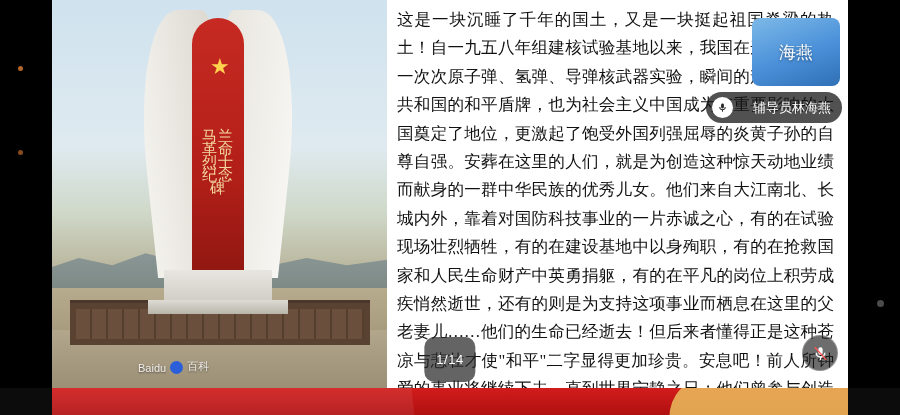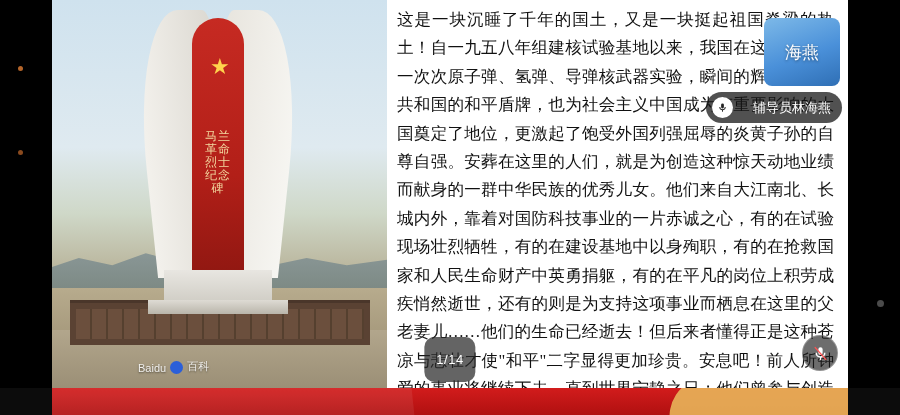--- a/index.html
+++ b/index.html
@@ -32,22 +32,22 @@
       background:linear-gradient(90deg,#f3f1ec,#dcd9d2);
       border-radius:60% 10% 0 0;transform:skewX(6deg);}
   .mon-wing-r{position:absolute;left:160px;top:10px;width:80px;height:268px;
       background:linear-gradient(90deg,#e8e5de,#f6f5f1);
       border-radius:10% 60% 0 0;transform:skewX(-6deg);}
   .mon-red{position:absolute;left:140px;top:18px;width:52px;height:262px;
       background:linear-gradient(180deg,#c62a22 0%,#b21f18 60%,#8f1711 100%);
       border-radius:26px 26px 4px 4px;}
   .mon-star{position:absolute;left:158px;top:56px;width:0;height:0;color:#ffd34d;font-size:22px;line-height:22px;}
   .mon-star span{position:absolute;left:0;top:0;}
-  .mon-text{position:absolute;left:150px;top:130px;width:32px;color:#f3d9a0;font-size:12px;line-height:13px;
-      text-align:center;letter-spacing:1px;font-family:Liberation Sans, sans-serif;}
+  .mon-text{position:absolute;left:150px;top:130px;width:32px;color:#f3d9a0;font-size:15px;line-height:13px;
+      text-align:center;letter-spacing:1px;font-family:Liberation Serif, serif;}
   .watermark{position:absolute;left:86px;bottom:14px;color:rgba(255,255,255,.88);font-size:11px;
       display:flex;align-items:flex-end;gap:4px;text-shadow:0 1px 2px rgba(0,0,0,.5);}
   .wm-dot{width:13px;height:13px;border-radius:50%;background:#2b5fd9;display:inline-block;}
 
   
   .textcol{position:absolute;left:335px;top:0;width:461px;height:388px;background:#fff;padding:6px 14px 0 10px;box-sizing:border-box;}
   .textcol p{margin:0;font-family:"Liberation Serif","DejaVu Serif",serif;font-size:16.6px;line-height:28.4px;color:#111;text-align:justify;}
 
   
   .bottom{position:absolute;left:0;bottom:0;width:900px;height:27px;background:#0c0c0c;}
@@ -60,21 +60,21 @@
   .pager{position:absolute;left:50%;bottom:33px;transform:translateX(-50%);
       background:rgba(40,40,40,.72);color:#fff;font-size:13px;padding:15px 12px;border-radius:10px;letter-spacing:.5px;}
 
   
   .rec{position:absolute;left:62px;top:16px;display:flex;align-items:center;gap:7px;
       background:rgba(25,25,25,.78);border-radius:16px;padding:5px 13px 5px 8px;color:#fff;font-size:13px;}
   .rec-ico{width:18px;height:18px;border-radius:5px;background:#e44b3c;display:flex;align-items:center;justify-content:center;}
   .rec-ico b{display:block;width:7px;height:7px;border-radius:50%;background:#fff;}
 
   
-  .selfview{position:absolute;right:60px;top:18px;width:76px;height:68px;border-radius:8px;overflow:hidden;
+  .selfview{position:absolute;right:60px;top:18px;width:88px;height:68px;border-radius:8px;overflow:hidden;
       background:linear-gradient(160deg,#7db9e8 0%,#4a90d9 55%,#2f6fb5 100%);}
   .sv-name{position:absolute;inset:0;display:flex;align-items:center;justify-content:center;
       color:#fff;font-size:17px;font-family:"Liberation Serif","DejaVu Serif",serif;text-shadow:0 1px 3px rgba(0,0,0,.45);}
 
   
   .speaker{position:absolute;right:58px;top:92px;display:flex;align-items:center;gap:20px;
       background:rgba(20,20,20,.74);border-radius:16px;padding:5px 11px 5px 6px;color:#fff;font-size:13px;white-space:nowrap;}
   .mic-badge{width:21px;height:21px;border-radius:50%;background:#fff;display:flex;align-items:center;justify-content:center;}
   .mic-badge svg{width:11px;height:11px;fill:#222;}
 

